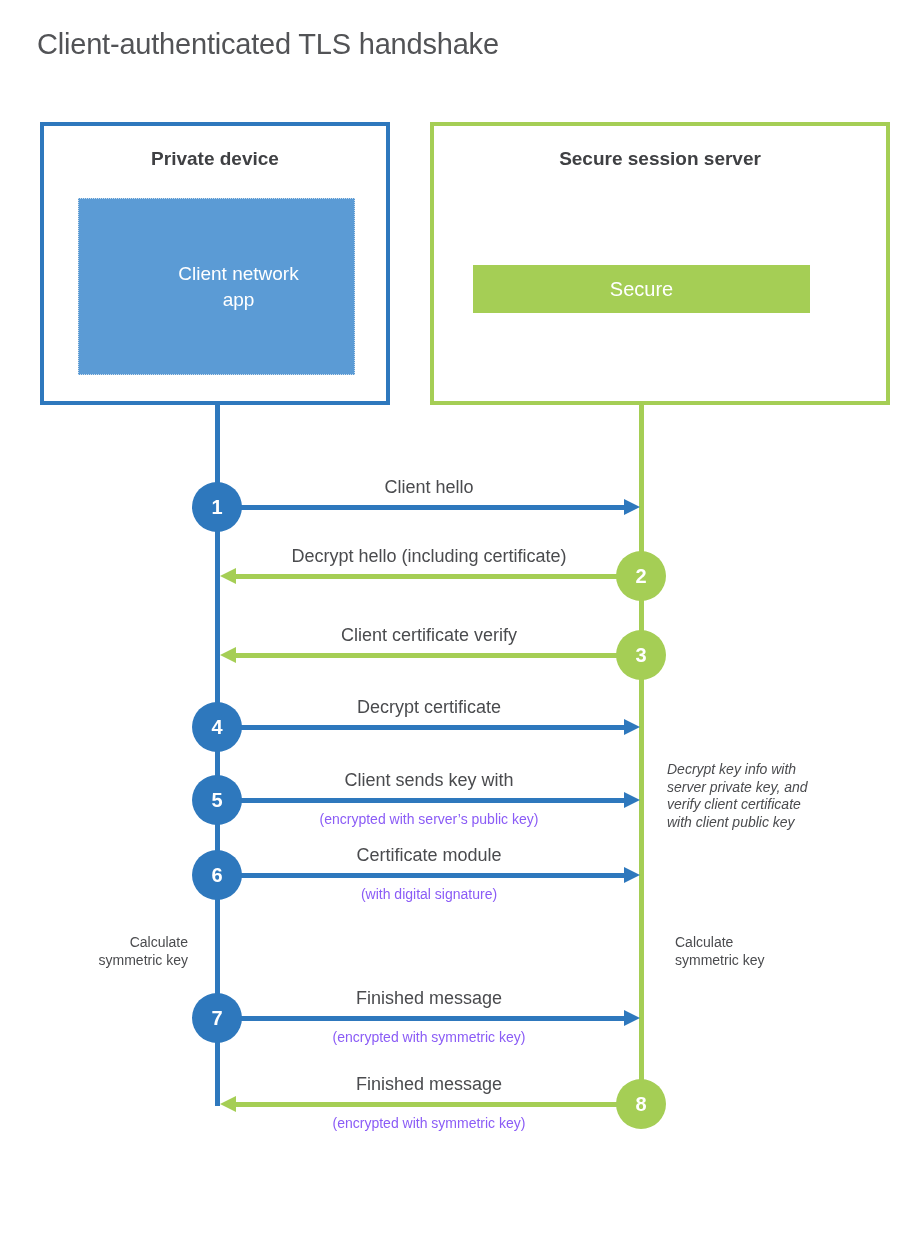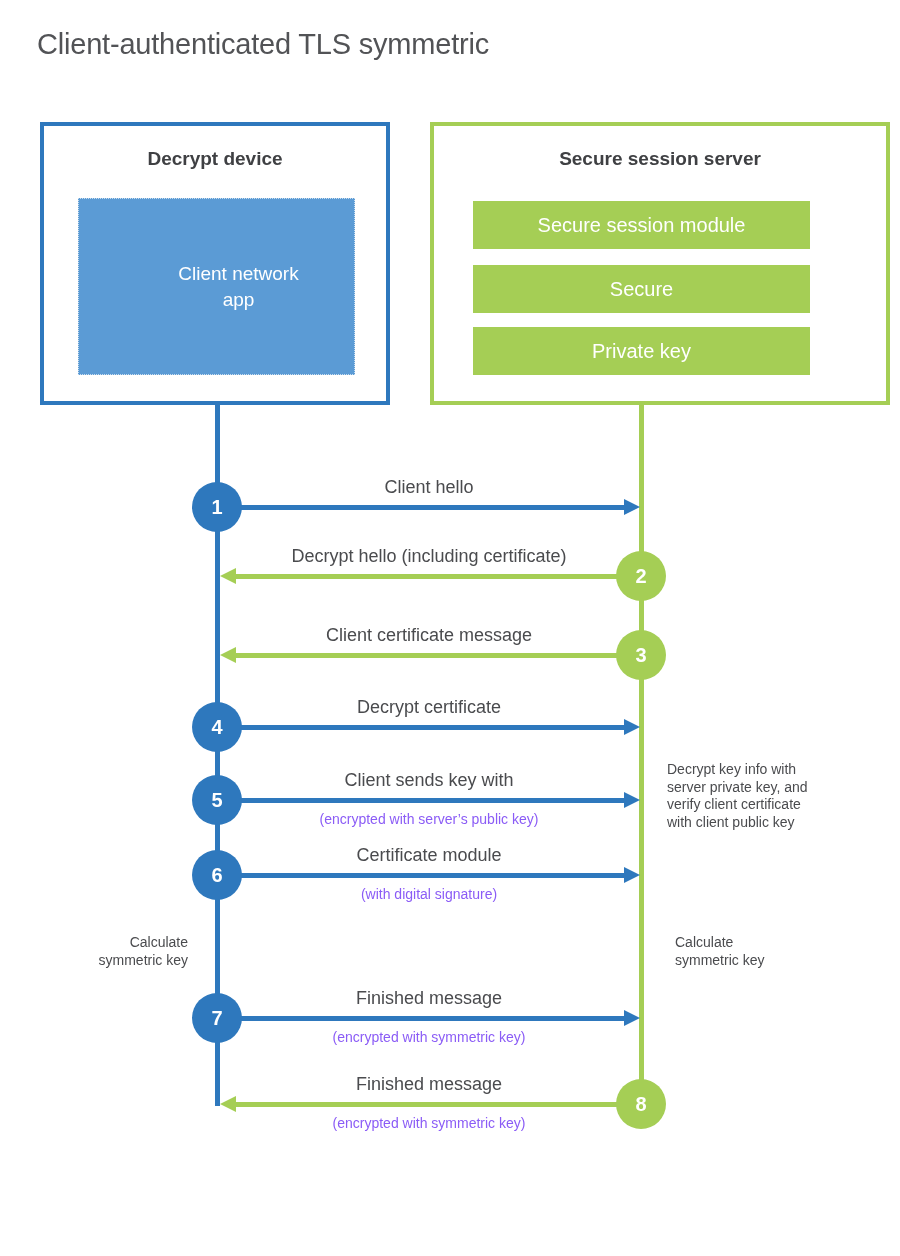--- a/index.html
+++ b/index.html
@@ -67,42 +67,40 @@
     position:absolute;left:220px;width:418px;bottom:9px;text-align:center;
     font-size:18px;color:#4a4b4e;z-index:2;
   }
   .step-sublabel{
     position:absolute;left:220px;width:418px;top:11px;text-align:center;
     font-size:14px;color:#8b5cf6;z-index:2;
   }
 
   
   .side-note{position:absolute;font-size:14px;line-height:17.5px;color:#4a4b4e;white-space:pre-line;}
-  .note-decrypt{left:667px;top:761px;}
+  .note-decrypt{left:667px;top:761px;font-style:italic;}
   .note-calc-left{left:56px;top:934px;width:132px;text-align:right;}
   .note-calc-right{left:675px;top:934px;text-align:left;}
 </style>
 </head>
 <body>
 
 <div class="canvas">
 
-  <div class="diagram-title">Client-authenticated TLS symmetric</div>
+  <div class="diagram-title">Client-authenticated TLS handshake</div>
 
   <div class="actor-box client-box">
-    <div class="actor-title">Decrypt device</div>
+    <div class="actor-title">Private device</div>
     <div class="client-app">Client network
 app</div>
   </div>
 
   <div class="actor-box server-box">
     <div class="actor-title">Secure session server</div>
-    <div class="server-bar bar-1">Secure session module</div>
     <div class="server-bar bar-2">Secure</div>
-    <div class="server-bar bar-3">Private key</div>
   </div>
 
   <div class="lifeline lifeline-client"></div>
   <div class="lifeline lifeline-server"></div>
 
   <div class="step" style="top:507px">
     <div class="step-label">Client hello</div>
     <div class="shaft blue right"></div>
     <div class="step-circle blue">
         <span>1</span>
@@ -111,21 +109,21 @@
 
   <div class="step" style="top:576px">
     <div class="step-label">Decrypt hello (including certificate)</div>
     <div class="shaft green left"></div>
     <div class="step-circle green">
         <span>2</span>
       </div>
   </div>
 
   <div class="step" style="top:655px">
-    <div class="step-label">Client certificate message</div>
+    <div class="step-label">Client certificate verify</div>
     <div class="shaft green left"></div>
     <div class="step-circle green">
         <span>3</span>
       </div>
   </div>
 
   <div class="step" style="top:727px">
     <div class="step-label">Decrypt certificate</div>
     <div class="shaft blue right"></div>
     <div class="step-circle blue">

